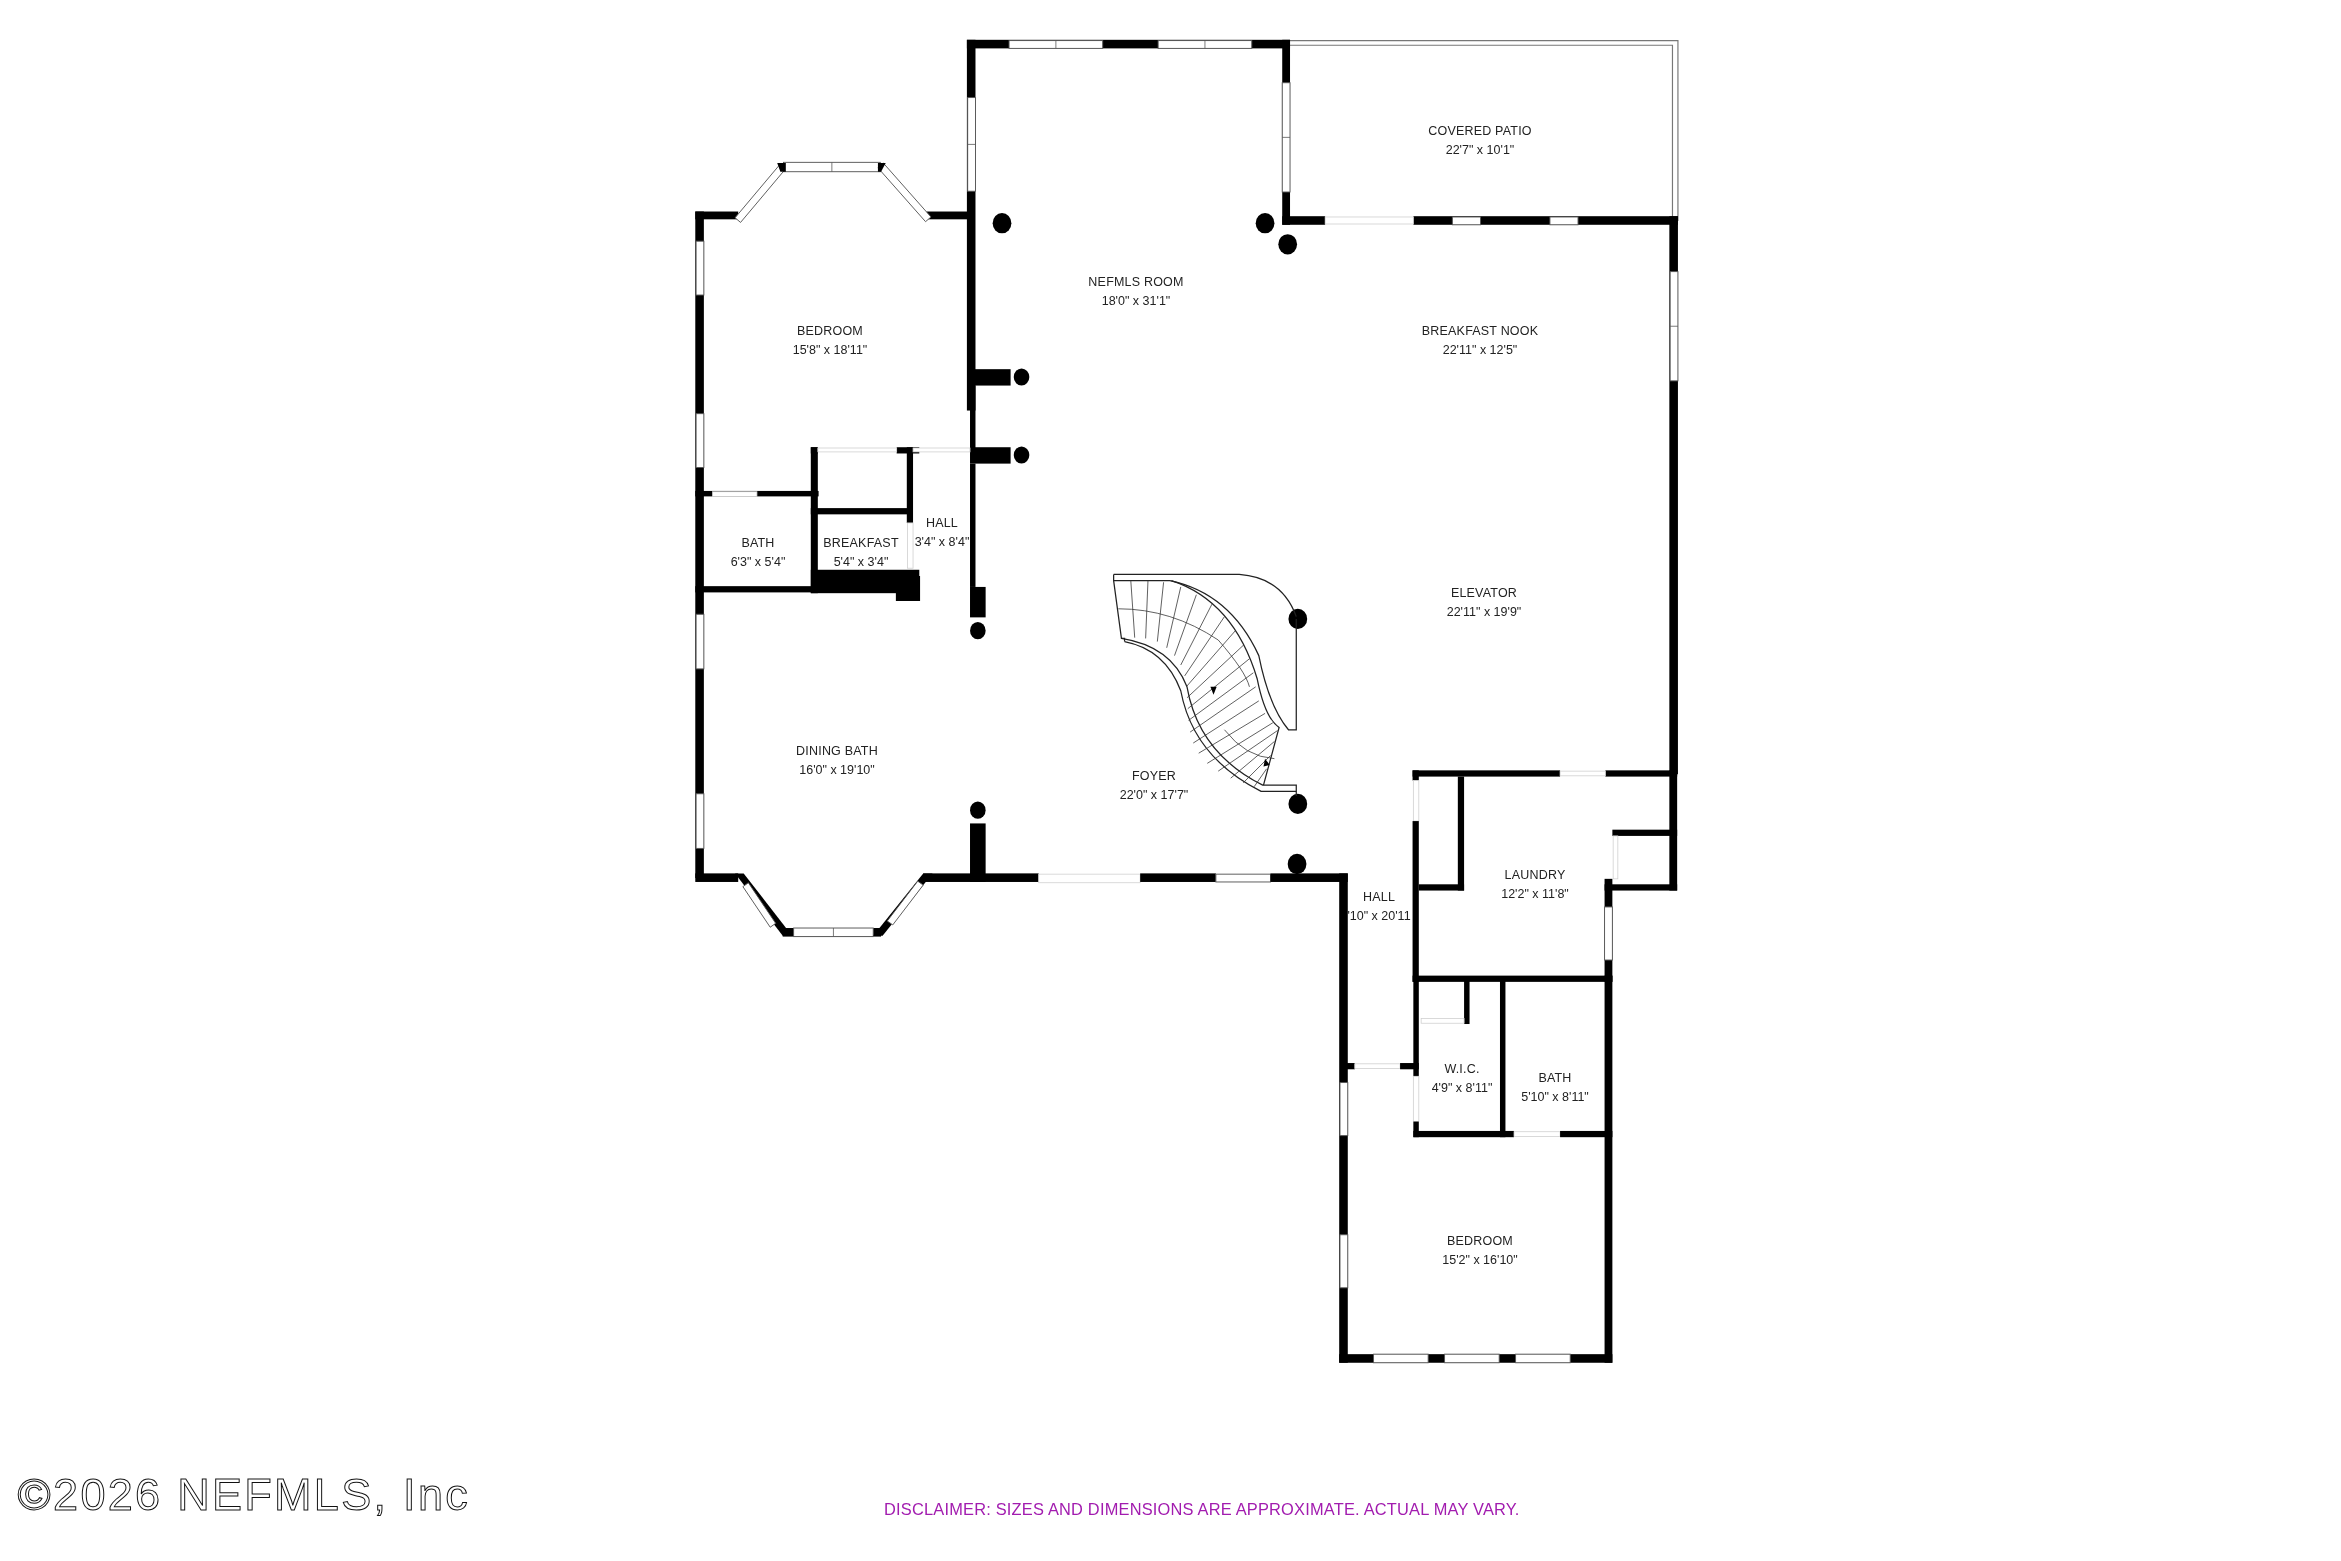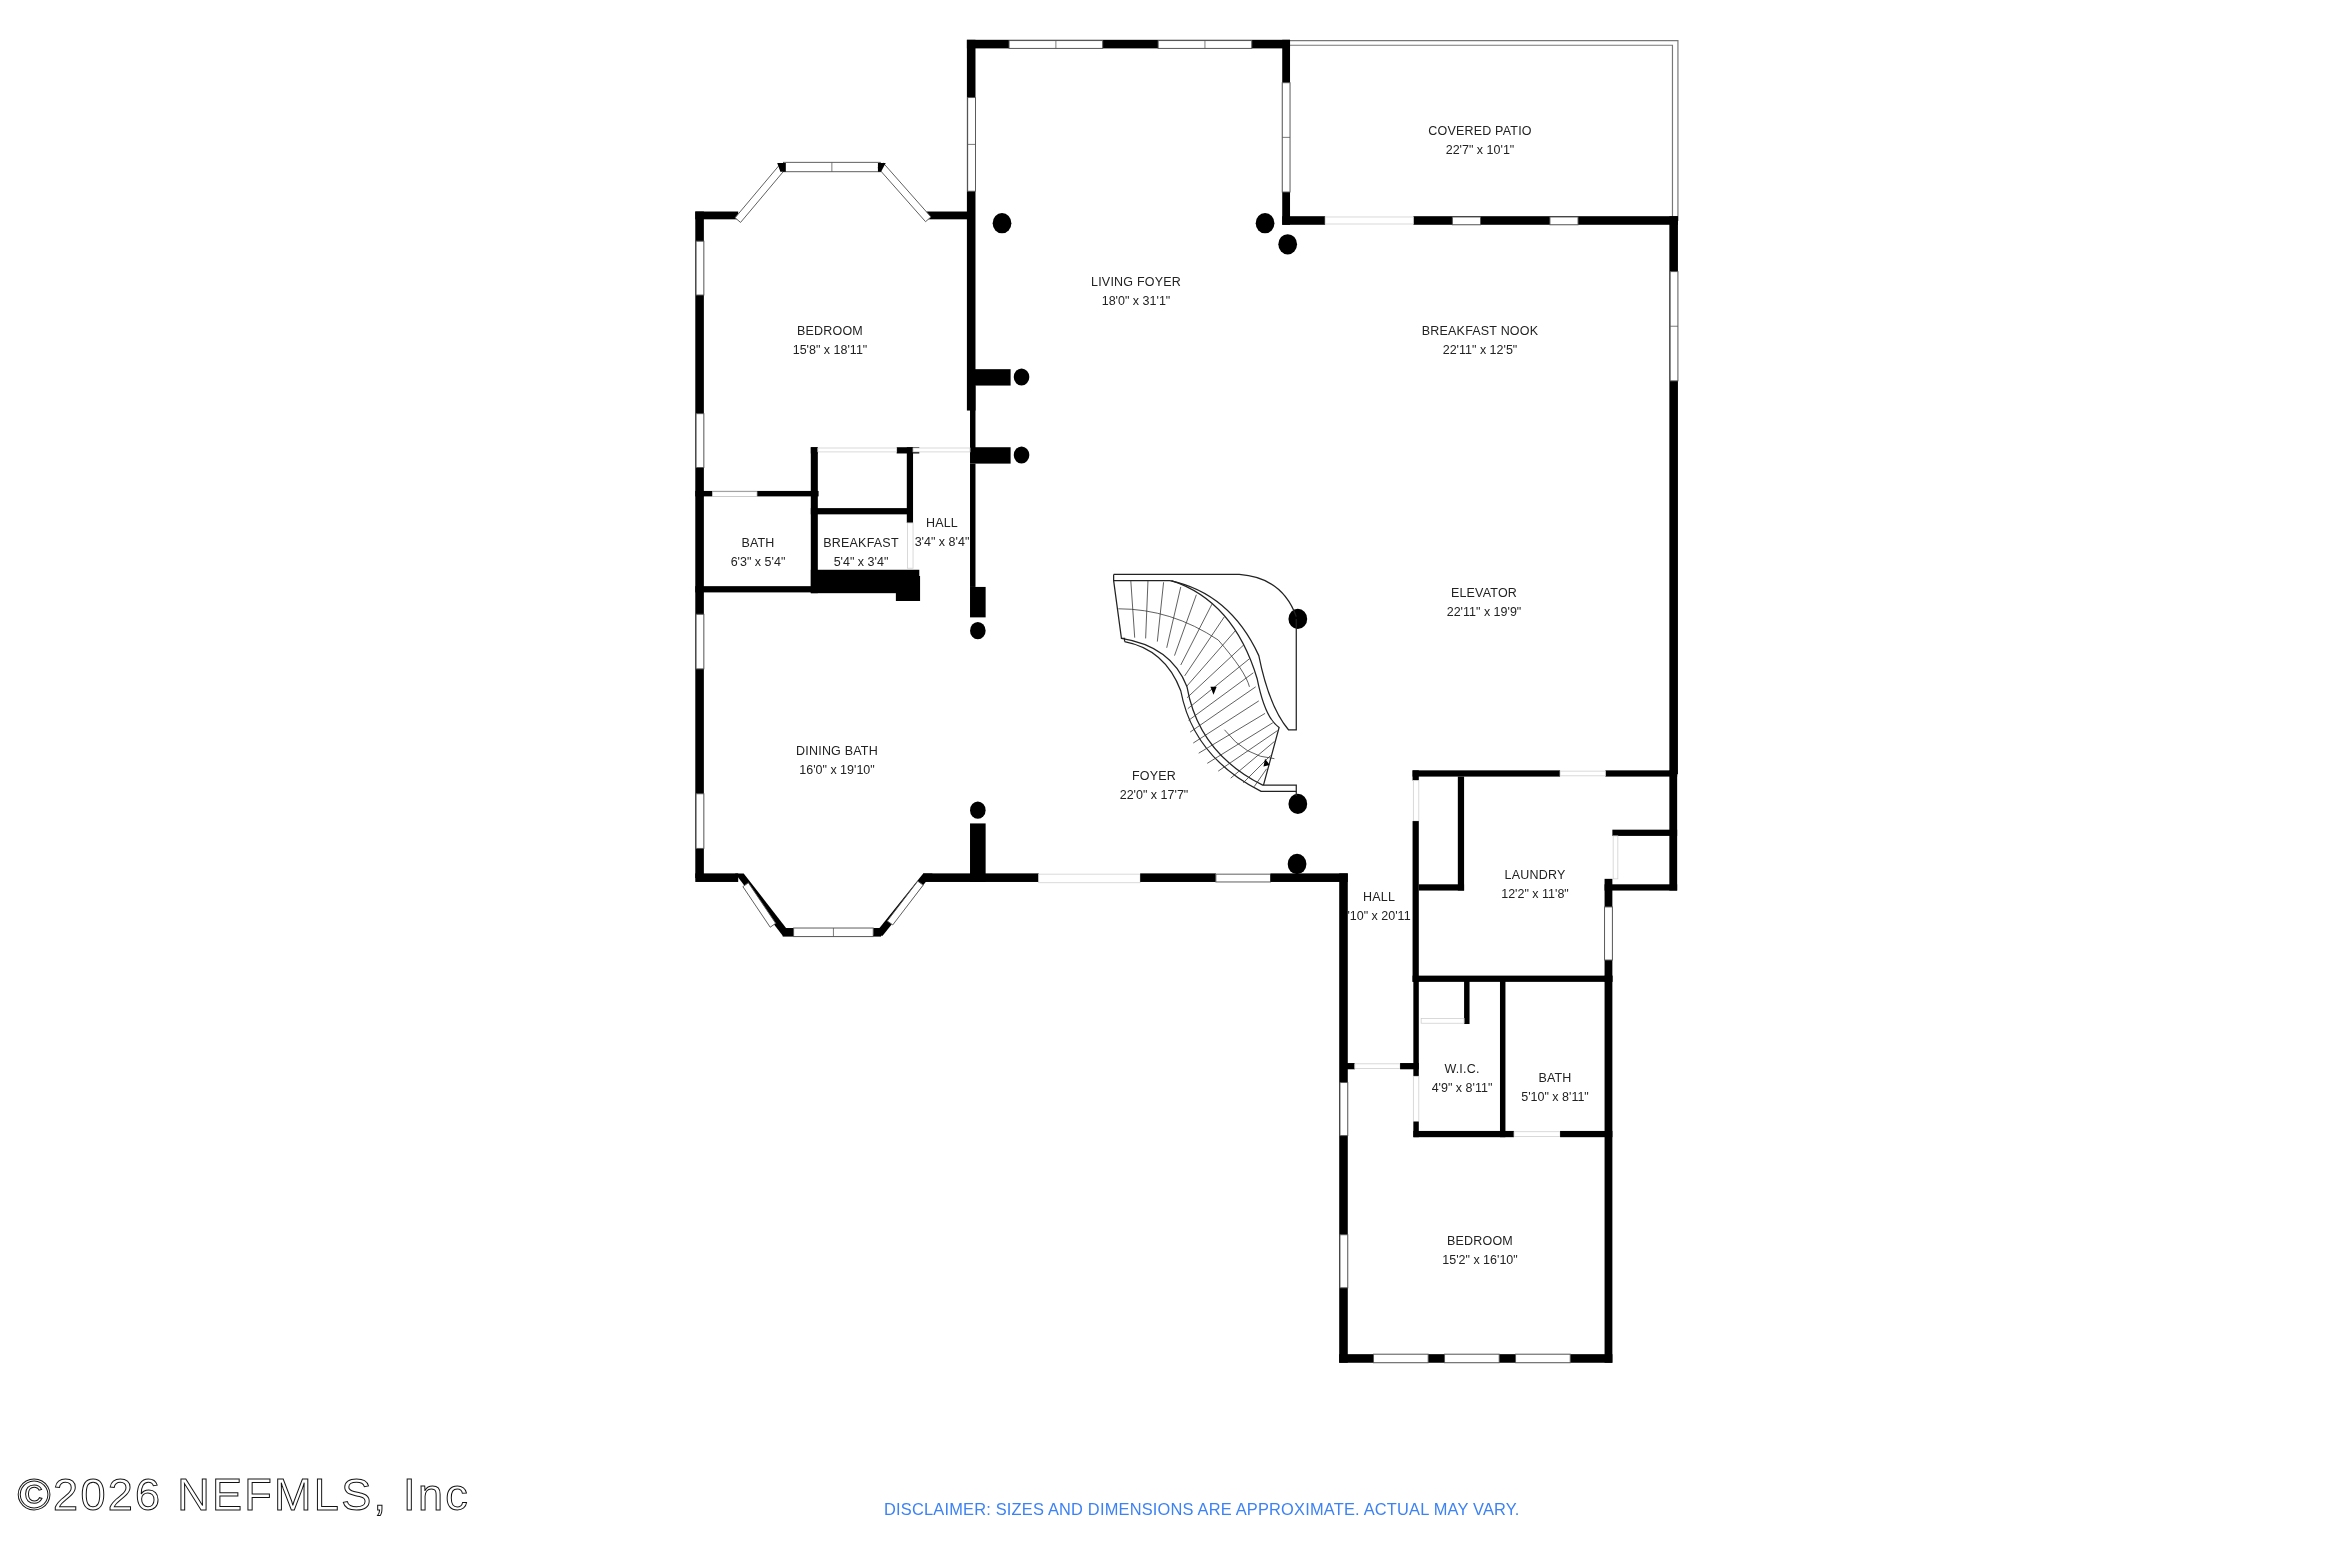--- a/index.html
+++ b/index.html
@@ -14,21 +14,21 @@
   .col { fill:#000; }
   .patio { fill:none; stroke:#777; stroke-width:1.5; }
   .mark { fill:#000; }
   .room-label { position:absolute; transform:translateX(-50%); text-align:center;
     font-family:"Liberation Sans", sans-serif; color:#222; line-height:19px; white-space:nowrap; }
   .room-name { display:block; font-size:12.5px; letter-spacing:0.2px; }
   .room-dim  { display:block; font-size:12.5px; }
   .copyright { position:absolute; left:1.6px; top:1469px; font-family:"Liberation Sans", sans-serif;
     font-size:45px; font-weight:400; color:#fff; -webkit-text-stroke:1px #111; letter-spacing:2.3px; white-space:nowrap; }
   .disclaimer { position:absolute; left:868px; top:1500px; font-family:"Liberation Sans", sans-serif;
-    font-size:16.4px; color:#3b82f6; white-space:nowrap; letter-spacing:0.2px; }
+    font-size:16.4px; color:#a21caf; white-space:nowrap; letter-spacing:0.2px; }
 </style>
 </head>
 <body>
 
 <div id="canvas">
   <svg class="plan" viewBox="0 0 3000 2000">
 
     <g>
       <polyline class="patio" points="1632,52 2129,52 2129,283"></polyline>
       <polyline class="patio" points="1632,58 2122,58 2122,283"></polyline>
@@ -219,21 +219,21 @@
       <rect class="win" x="1830" y="1735" width="70" height="11"></rect>
       <rect class="win" x="1921" y="1735" width="70" height="11"></rect>
     </g>
   </svg>
 
   <div class="room-label" style="left:1464px; top:122px;">
     <span class="room-name">COVERED PATIO</span>
     <span class="room-dim">22'7" x 10'1"</span>
   </div>
   <div class="room-label" style="left:1120px; top:273px;">
-    <span class="room-name">LIVING FOYER</span>
+    <span class="room-name">NEFMLS ROOM</span>
     <span class="room-dim">18'0" x 31'1"</span>
   </div>
   <div class="room-label" style="left:814px; top:322px;">
     <span class="room-name">BEDROOM</span>
     <span class="room-dim">15'8" x 18'11"</span>
   </div>
   <div class="room-label" style="left:1464px; top:322px;">
     <span class="room-name">BREAKFAST NOOK</span>
     <span class="room-dim">22'11" x 12'5"</span>
   </div>

